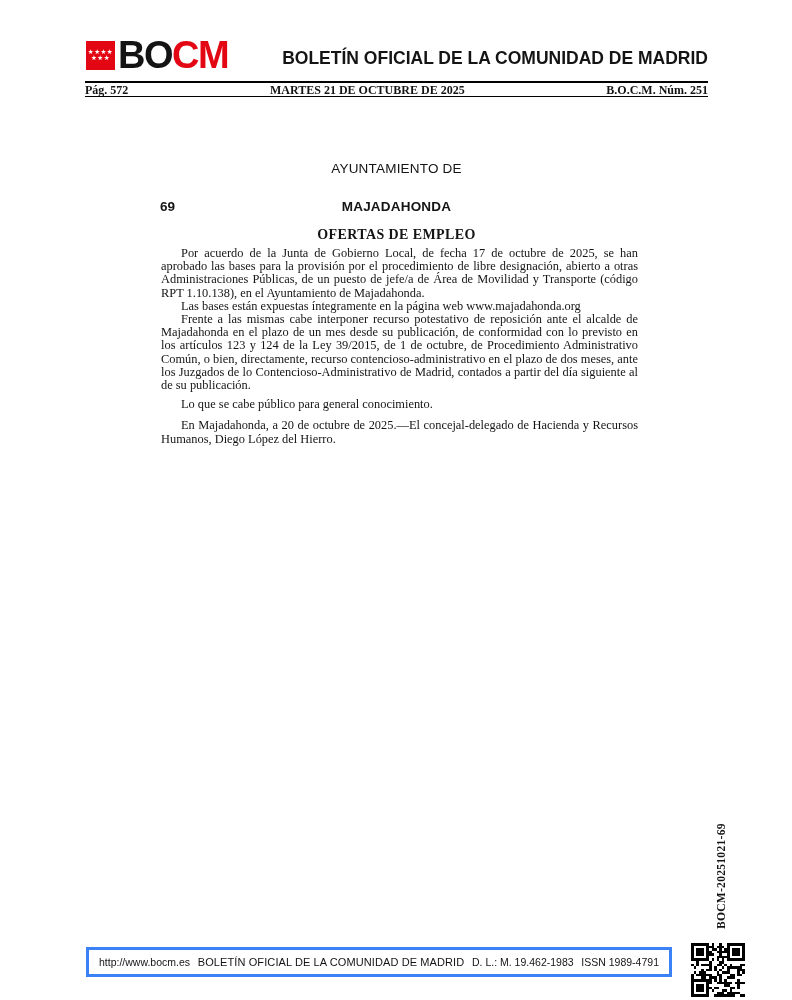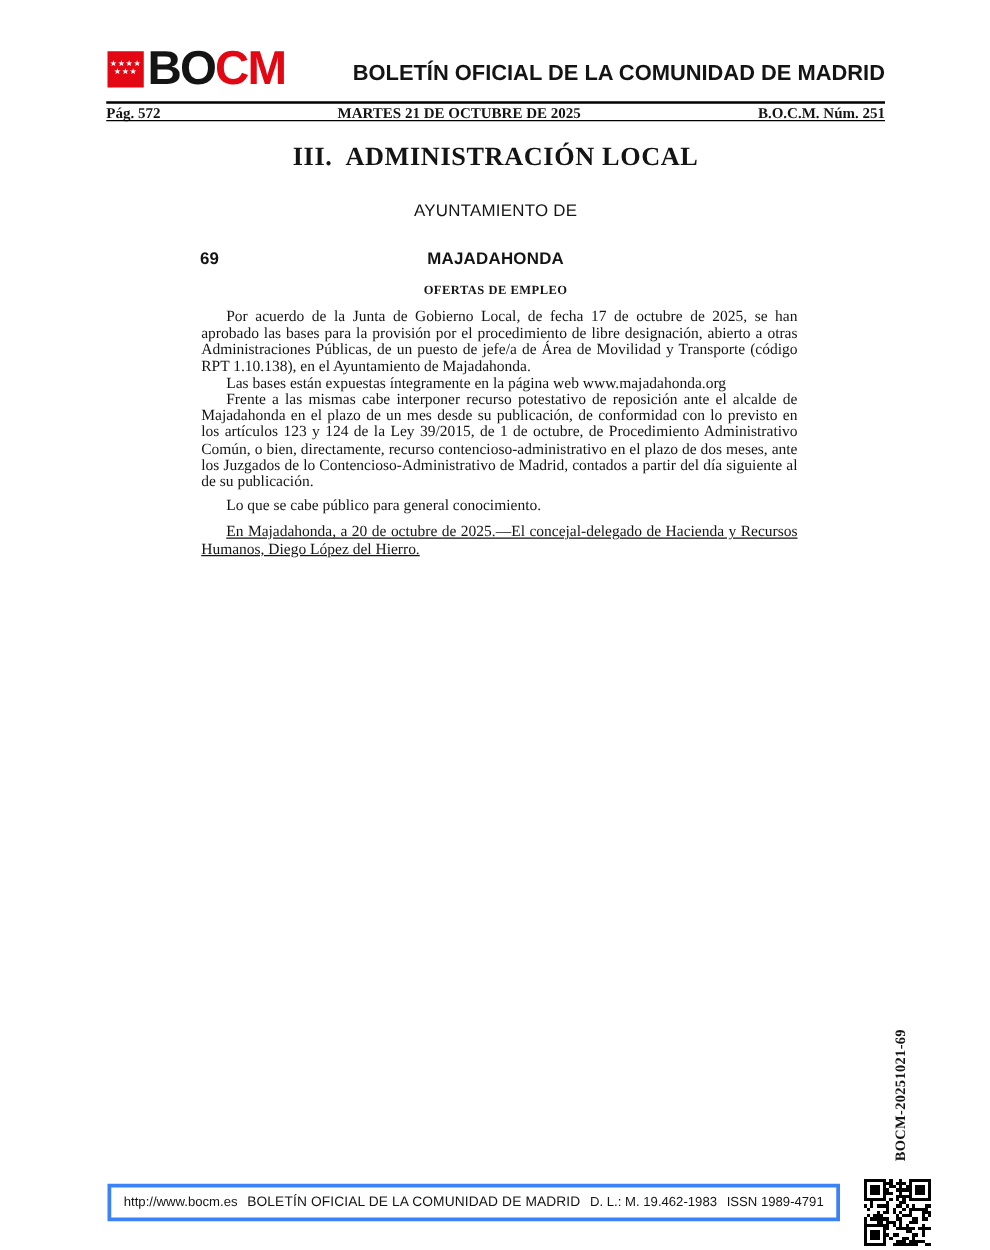--- a/index.html
+++ b/index.html
@@ -47,29 +47,29 @@
   .item-number {
     position:absolute; left:160px; top:199px;
     font-family:"Liberation Sans", sans-serif; font-weight:bold; font-size:13.5px;
   }
   .entity-line2 {
     position:absolute; left:85px; right:84px; top:199px; text-align:center;
     font-family:"Liberation Sans", sans-serif; font-weight:bold; font-size:13.5px; letter-spacing:0.2px;
   }
   .subsection {
     position:absolute; left:85px; right:84px; top:227px; text-align:center;
-    font-weight:bold; font-size:10px; letter-spacing:0.4px;
+    font-weight:bold; font-size:14px; letter-spacing:0.4px;
   }
   .body-col {
     position:absolute; left:161px; top:247px; width:477px;
     font-size:12.4px; line-height:13.2px; text-align:justify;
   }
   .body-col p { text-indent:20px; }
   .body-col .closing   { margin-top:6px; }
-  .body-col .signature { margin-top:8px;text-decoration:underline; }
+  .body-col .signature { margin-top:8px; }
   .body-col .ref-code  { margin-top:9px; text-align:right; text-indent:0; padding-right:26px; }
   
   .doc-code {
     position:absolute; left:671px; top:873px; width:100px; text-align:center;
     font-weight:bold; font-size:11.5px; letter-spacing:0.3px;
     transform:rotate(-90deg); white-space:nowrap;
   }
   
   .footer-box {
     position:absolute; left:86px; top:947px; width:586px; height:30px;
@@ -98,21 +98,20 @@
   <div class="masthead-title">BOLETÍN OFICIAL DE LA COMUNIDAD DE MADRID</div>
 
   <div class="rule-thick"></div>
   <div class="header-row">
     <span>Pág. 572</span>
     <span>MARTES 21 DE OCTUBRE DE 2025</span>
     <span>B.O.C.M. Núm. 251</span>
   </div>
   <div class="rule-thin"></div>
 
-  <div class="section-title">III.  ADMINISTRACIÓN LOCAL</div>
   <div class="entity-line1">AYUNTAMIENTO DE</div>
   <div class="item-number">69</div>
   <div class="entity-line2">MAJADAHONDA</div>
   <div class="subsection">OFERTAS DE EMPLEO</div>
 
   <div class="body-col">
     <p>Por acuerdo de la Junta de Gobierno Local, de fecha 17 de octubre de 2025, se han aprobado las bases para la provisión por el procedimiento de libre designación, abierto a otras Administraciones Públicas, de un puesto de jefe/a de Área de Movilidad y Transporte (código RPT 1.10.138), en el Ayuntamiento de Majadahonda.</p>
     <p>Las bases están expuestas íntegramente en la página web www.majadahonda.org</p>
     <p>Frente a las mismas cabe interponer recurso potestativo de reposición ante el alcalde de Majadahonda en el plazo de un mes desde su publicación, de conformidad con lo previsto en los artículos 123 y 124 de la Ley 39/2015, de 1 de octubre, de Procedimiento Administrativo Común, o bien, directamente, recurso contencioso-administrativo en el plazo de dos meses, ante los Juzgados de lo Contencioso-Administrativo de Madrid, contados a partir del día siguiente al de su publicación.</p>
     <p class="closing">Lo que se cabe público para general conocimiento.</p>

